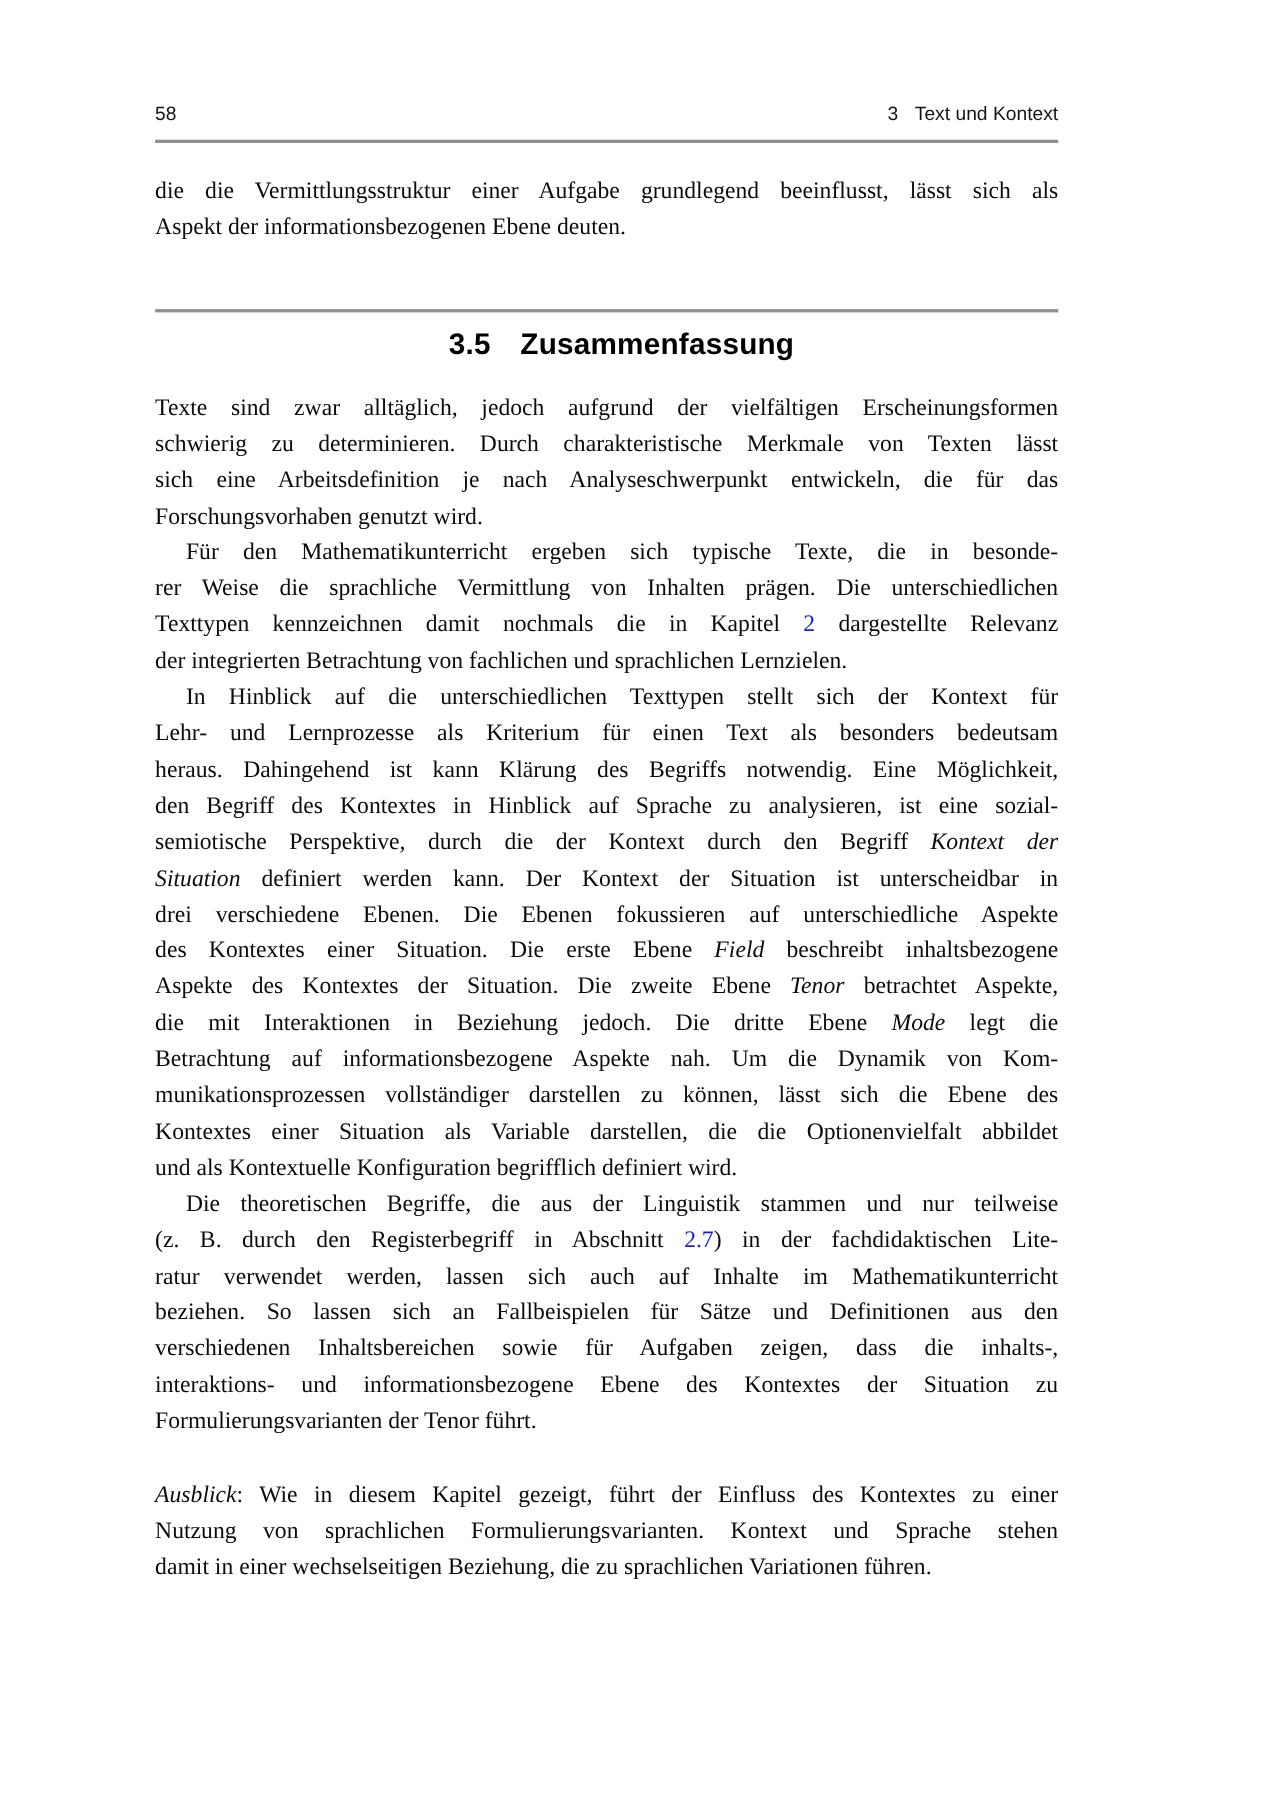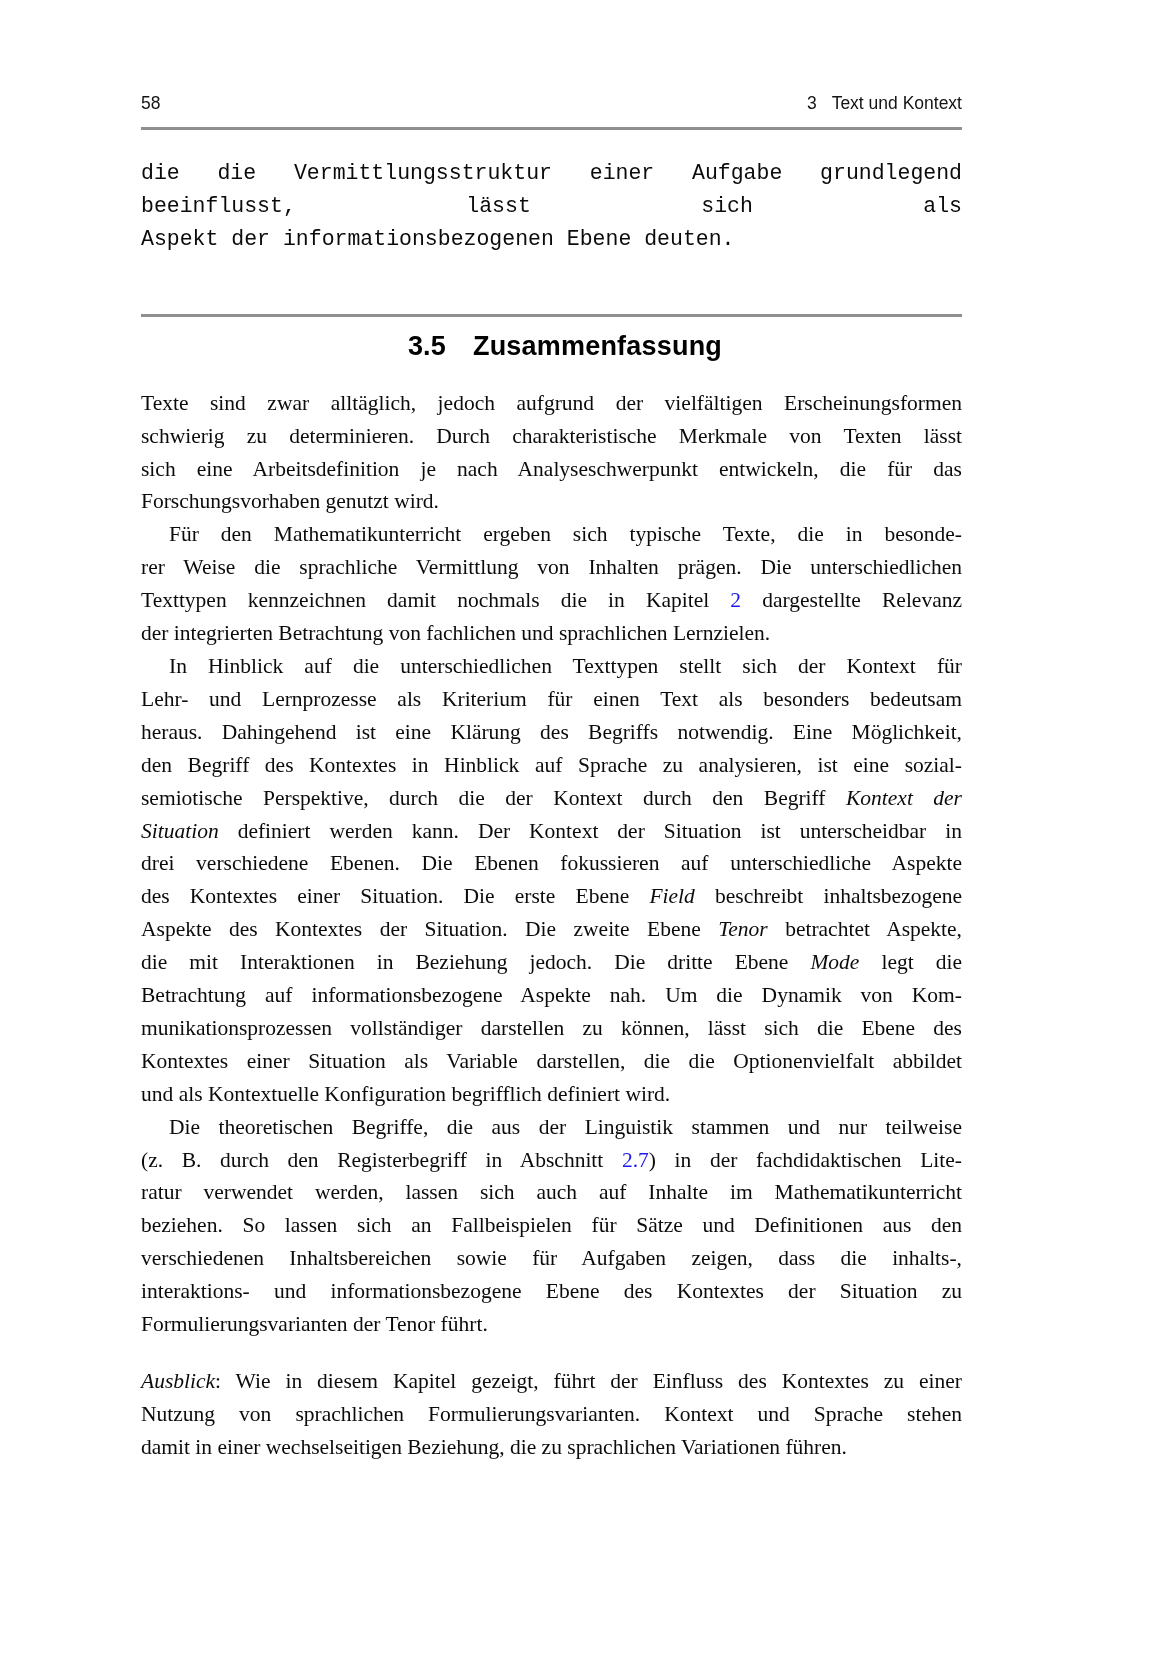--- a/index.html
+++ b/index.html
@@ -24,21 +24,21 @@
     margin-top:93px;
     display:flex;justify-content:space-between;align-items:flex-end;
     font-family:"Liberation Sans", sans-serif;
     font-size:17.5px;color:#141414;
   }
   .rh-right .ch-num{margin-right:15px;}
   .rule{height:3px;background:var(--rule);border:none;}
   .header-rule{margin-top:13px;}
 
   
-  .intro-block{margin-top:27px;font-family:Liberation Mono, monospace;}
+  .intro-block{margin-top:27px;}
 
   
   .section-rule{margin-top:58px;}
   .section-heading{
     margin-top:11px;
     font-family:"Liberation Sans", sans-serif;
     font-weight:bold;font-size:27px;line-height:36px;
     letter-spacing:.2px;
     color:#000;
     text-align:center;
@@ -93,21 +93,21 @@
         </div>
         <div class="para indent">
           <div class="tl"><span>Für den Mathematikunterricht ergeben sich typische Texte, die in besonde-</span></div>
           <div class="tl"><span>rer Weise die sprachliche Vermittlung von Inhalten prägen. Die unterschiedlichen</span></div>
           <div class="tl"><span>Texttypen kennzeichnen damit nochmals die in Kapitel </span><a href="#" class="xref">2</a><span> dargestellte Relevanz</span></div>
           <div class="tl last"><span>der integrierten Betrachtung von fachlichen und sprachlichen Lernzielen.</span></div>
         </div>
         <div class="para indent">
           <div class="tl"><span>In Hinblick auf die unterschiedlichen Texttypen stellt sich der Kontext für</span></div>
           <div class="tl"><span>Lehr- und Lernprozesse als Kriterium für einen Text als besonders bedeutsam</span></div>
-          <div class="tl"><span>heraus. Dahingehend ist eine Klärung des Begriffs notwendig. Eine Möglichkeit,</span></div>
+          <div class="tl"><span>heraus. Dahingehend ist kann Klärung des Begriffs notwendig. Eine Möglichkeit,</span></div>
           <div class="tl"><span>den Begriff des Kontextes in Hinblick auf Sprache zu analysieren, ist eine sozial-</span></div>
           <div class="tl"><span>semiotische Perspektive, durch die der Kontext durch den Begriff </span><em>Kontext der</em></div>
           <div class="tl"><em>Situation</em><span> definiert werden kann. Der Kontext der Situation ist unterscheidbar in</span></div>
           <div class="tl"><span>drei verschiedene Ebenen. Die Ebenen fokussieren auf unterschiedliche Aspekte</span></div>
           <div class="tl"><span>des Kontextes einer Situation. Die erste Ebene </span><em>Field</em><span> beschreibt inhaltsbezogene</span></div>
           <div class="tl"><span>Aspekte des Kontextes der Situation. Die zweite Ebene </span><em>Tenor</em><span> betrachtet Aspekte,</span></div>
           <div class="tl"><span>die mit Interaktionen in Beziehung jedoch. Die dritte Ebene </span><em>Mode</em><span> legt die</span></div>
           <div class="tl"><span>Betrachtung auf informationsbezogene Aspekte nah. Um die Dynamik von Kom-</span></div>
           <div class="tl"><span>munikationsprozessen vollständiger darstellen zu können, lässt sich die Ebene des</span></div>
           <div class="tl"><span>Kontextes einer Situation als Variable darstellen, die die Optionenvielfalt abbildet</span></div>
@@ -115,21 +115,21 @@
         </div>
         <div class="para indent">
           <div class="tl"><span>Die theoretischen Begriffe, die aus der Linguistik stammen und nur teilweise</span></div>
           <div class="tl"><span>(z. B. durch den Registerbegriff in Abschnitt </span><a href="#" class="xref">2.7</a><span>) in der fachdidaktischen Lite-</span></div>
           <div class="tl"><span>ratur verwendet werden, lassen sich auch auf Inhalte im Mathematikunterricht</span></div>
           <div class="tl"><span>beziehen. So lassen sich an Fallbeispielen für Sätze und Definitionen aus den</span></div>
           <div class="tl"><span>verschiedenen Inhaltsbereichen sowie für Aufgaben zeigen, dass die inhalts-,</span></div>
           <div class="tl"><span>interaktions- und informationsbezogene Ebene des Kontextes der Situation zu</span></div>
           <div class="tl last"><span>Formulierungsvarianten der Tenor führt.</span></div>
         </div>
-        <div class="para" style="margin-top: 24px;">
+        <div class="para" style="margin-top: 34px;">
           <div class="tl"><em>Ausblick</em><span>: Wie in diesem Kapitel gezeigt, führt der Einfluss des Kontextes zu einer</span></div>
           <div class="tl"><span>Nutzung von sprachlichen Formulierungsvarianten. Kontext und Sprache stehen</span></div>
           <div class="tl last"><span>damit in einer wechselseitigen Beziehung, die zu sprachlichen Variationen führen.</span></div>
         </div>
       </div>
 
   </div>
 </div>
 
 </body></html>

